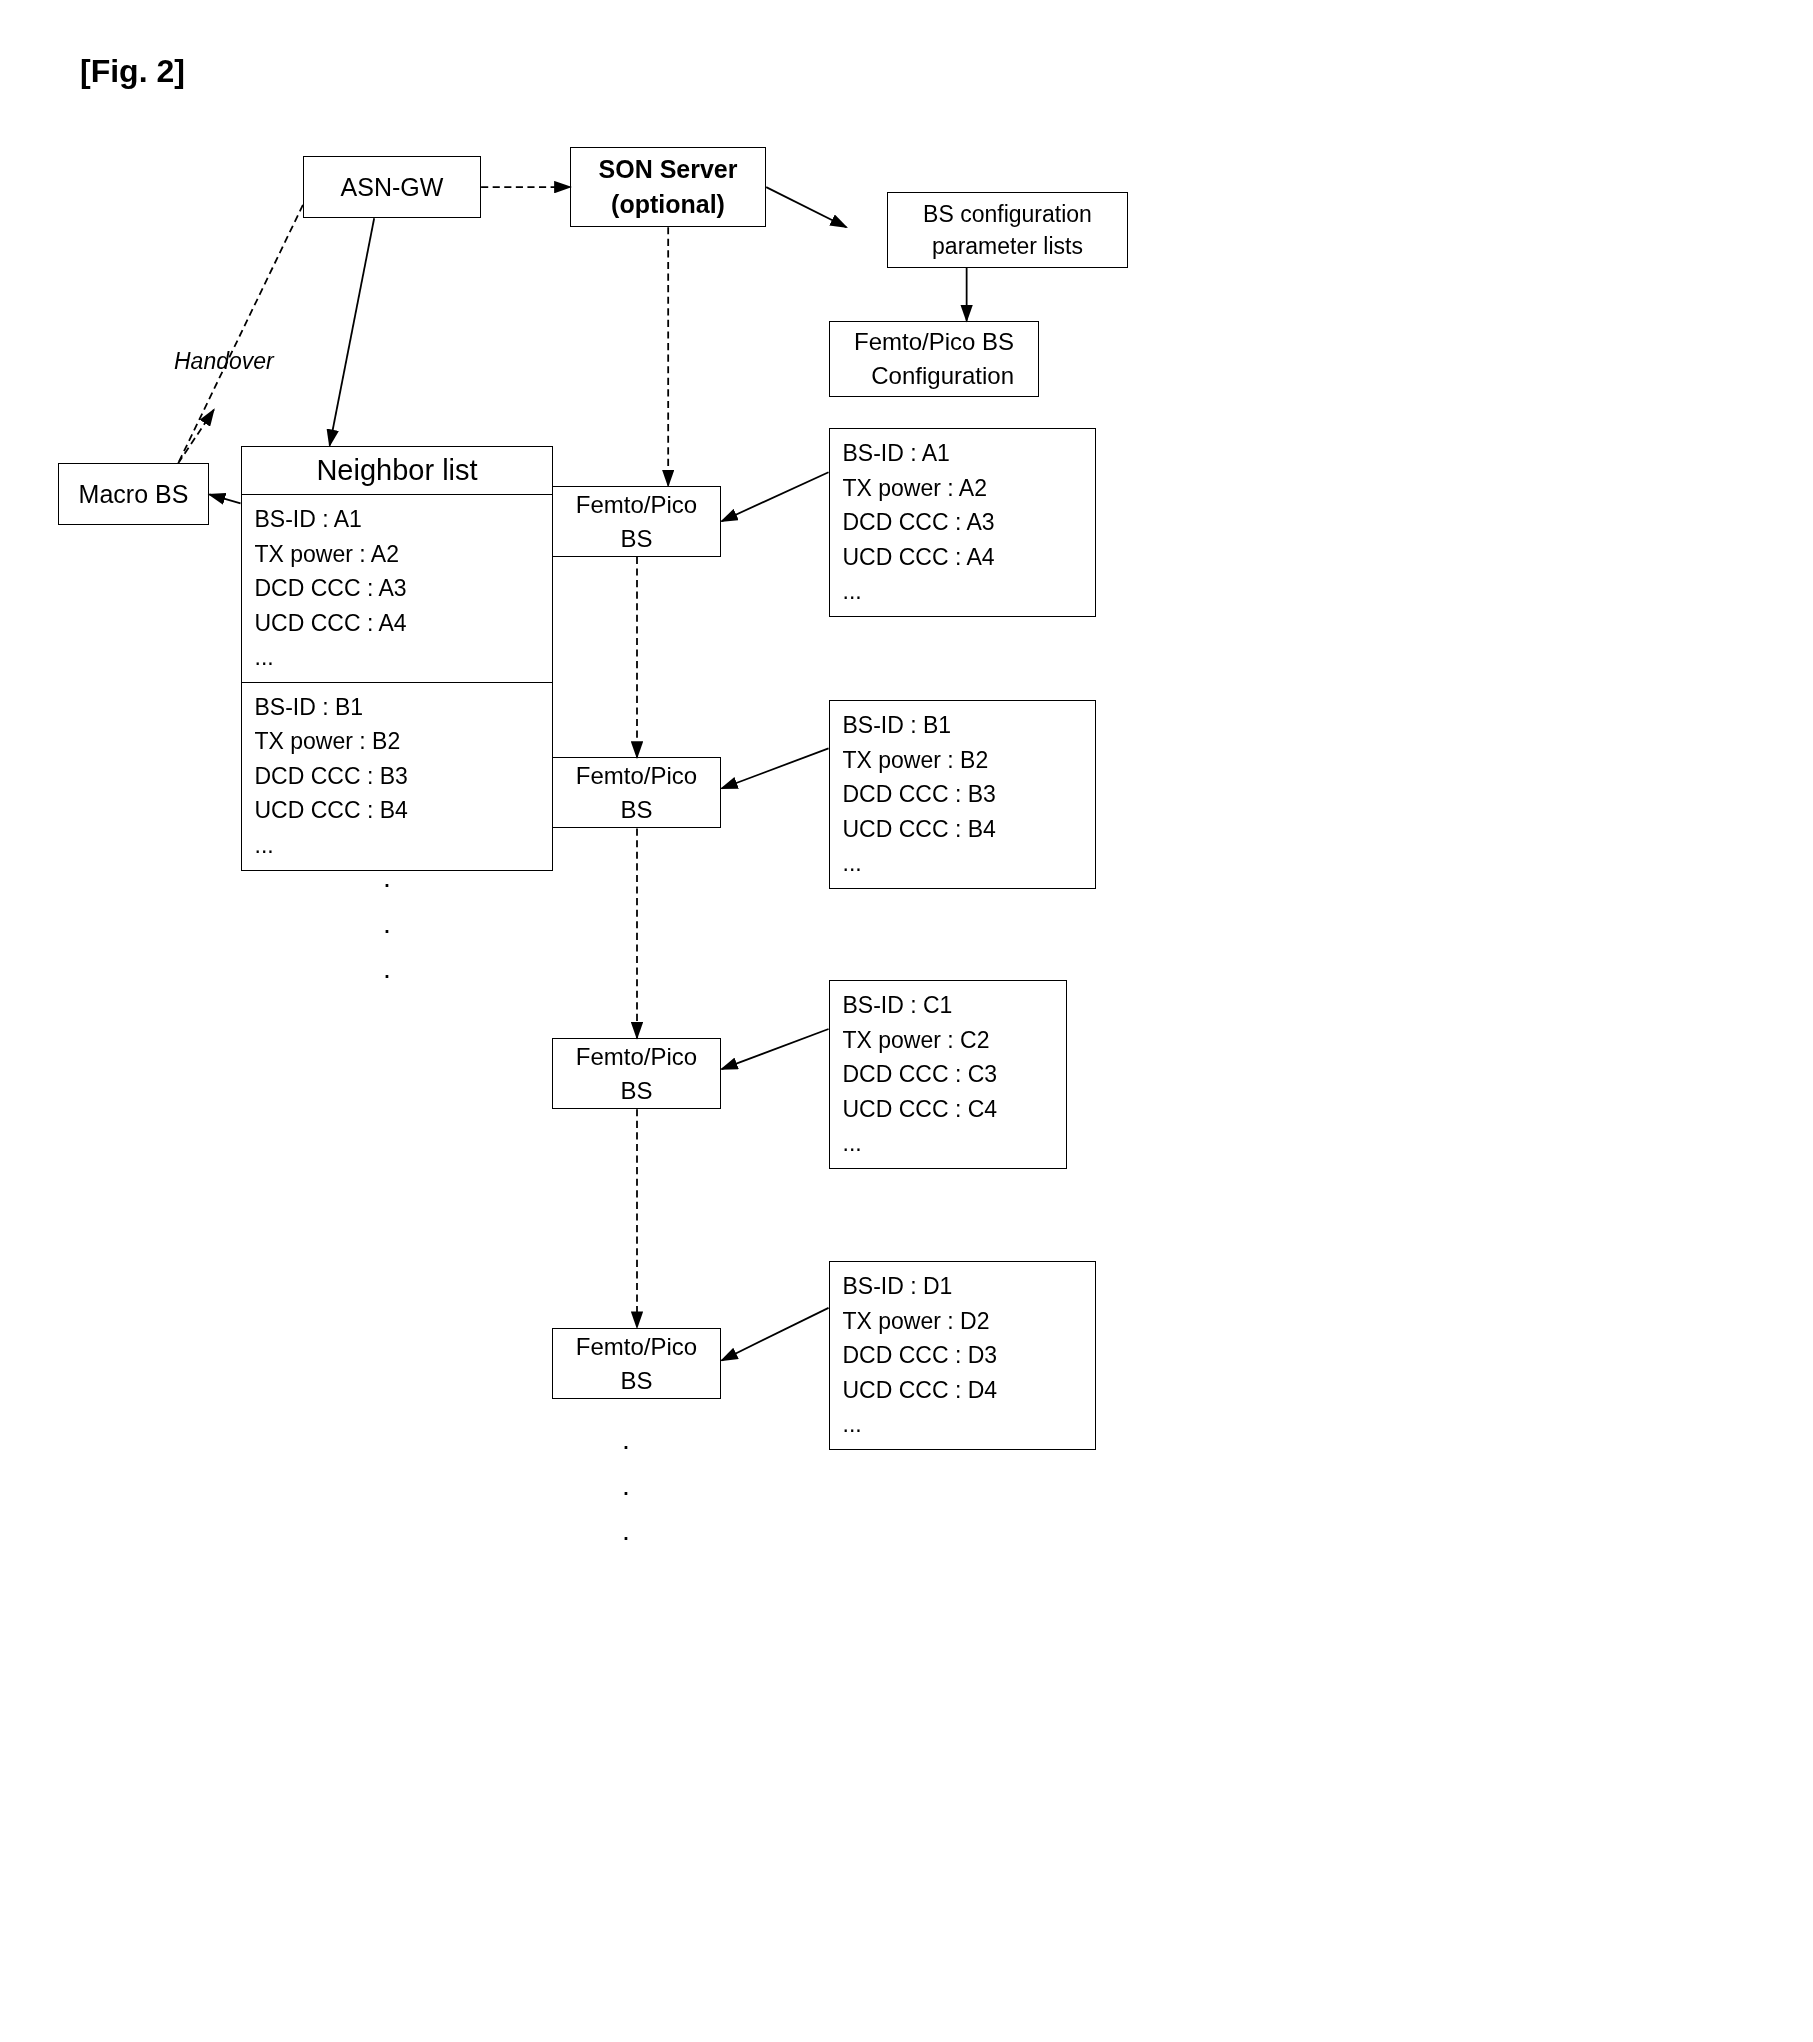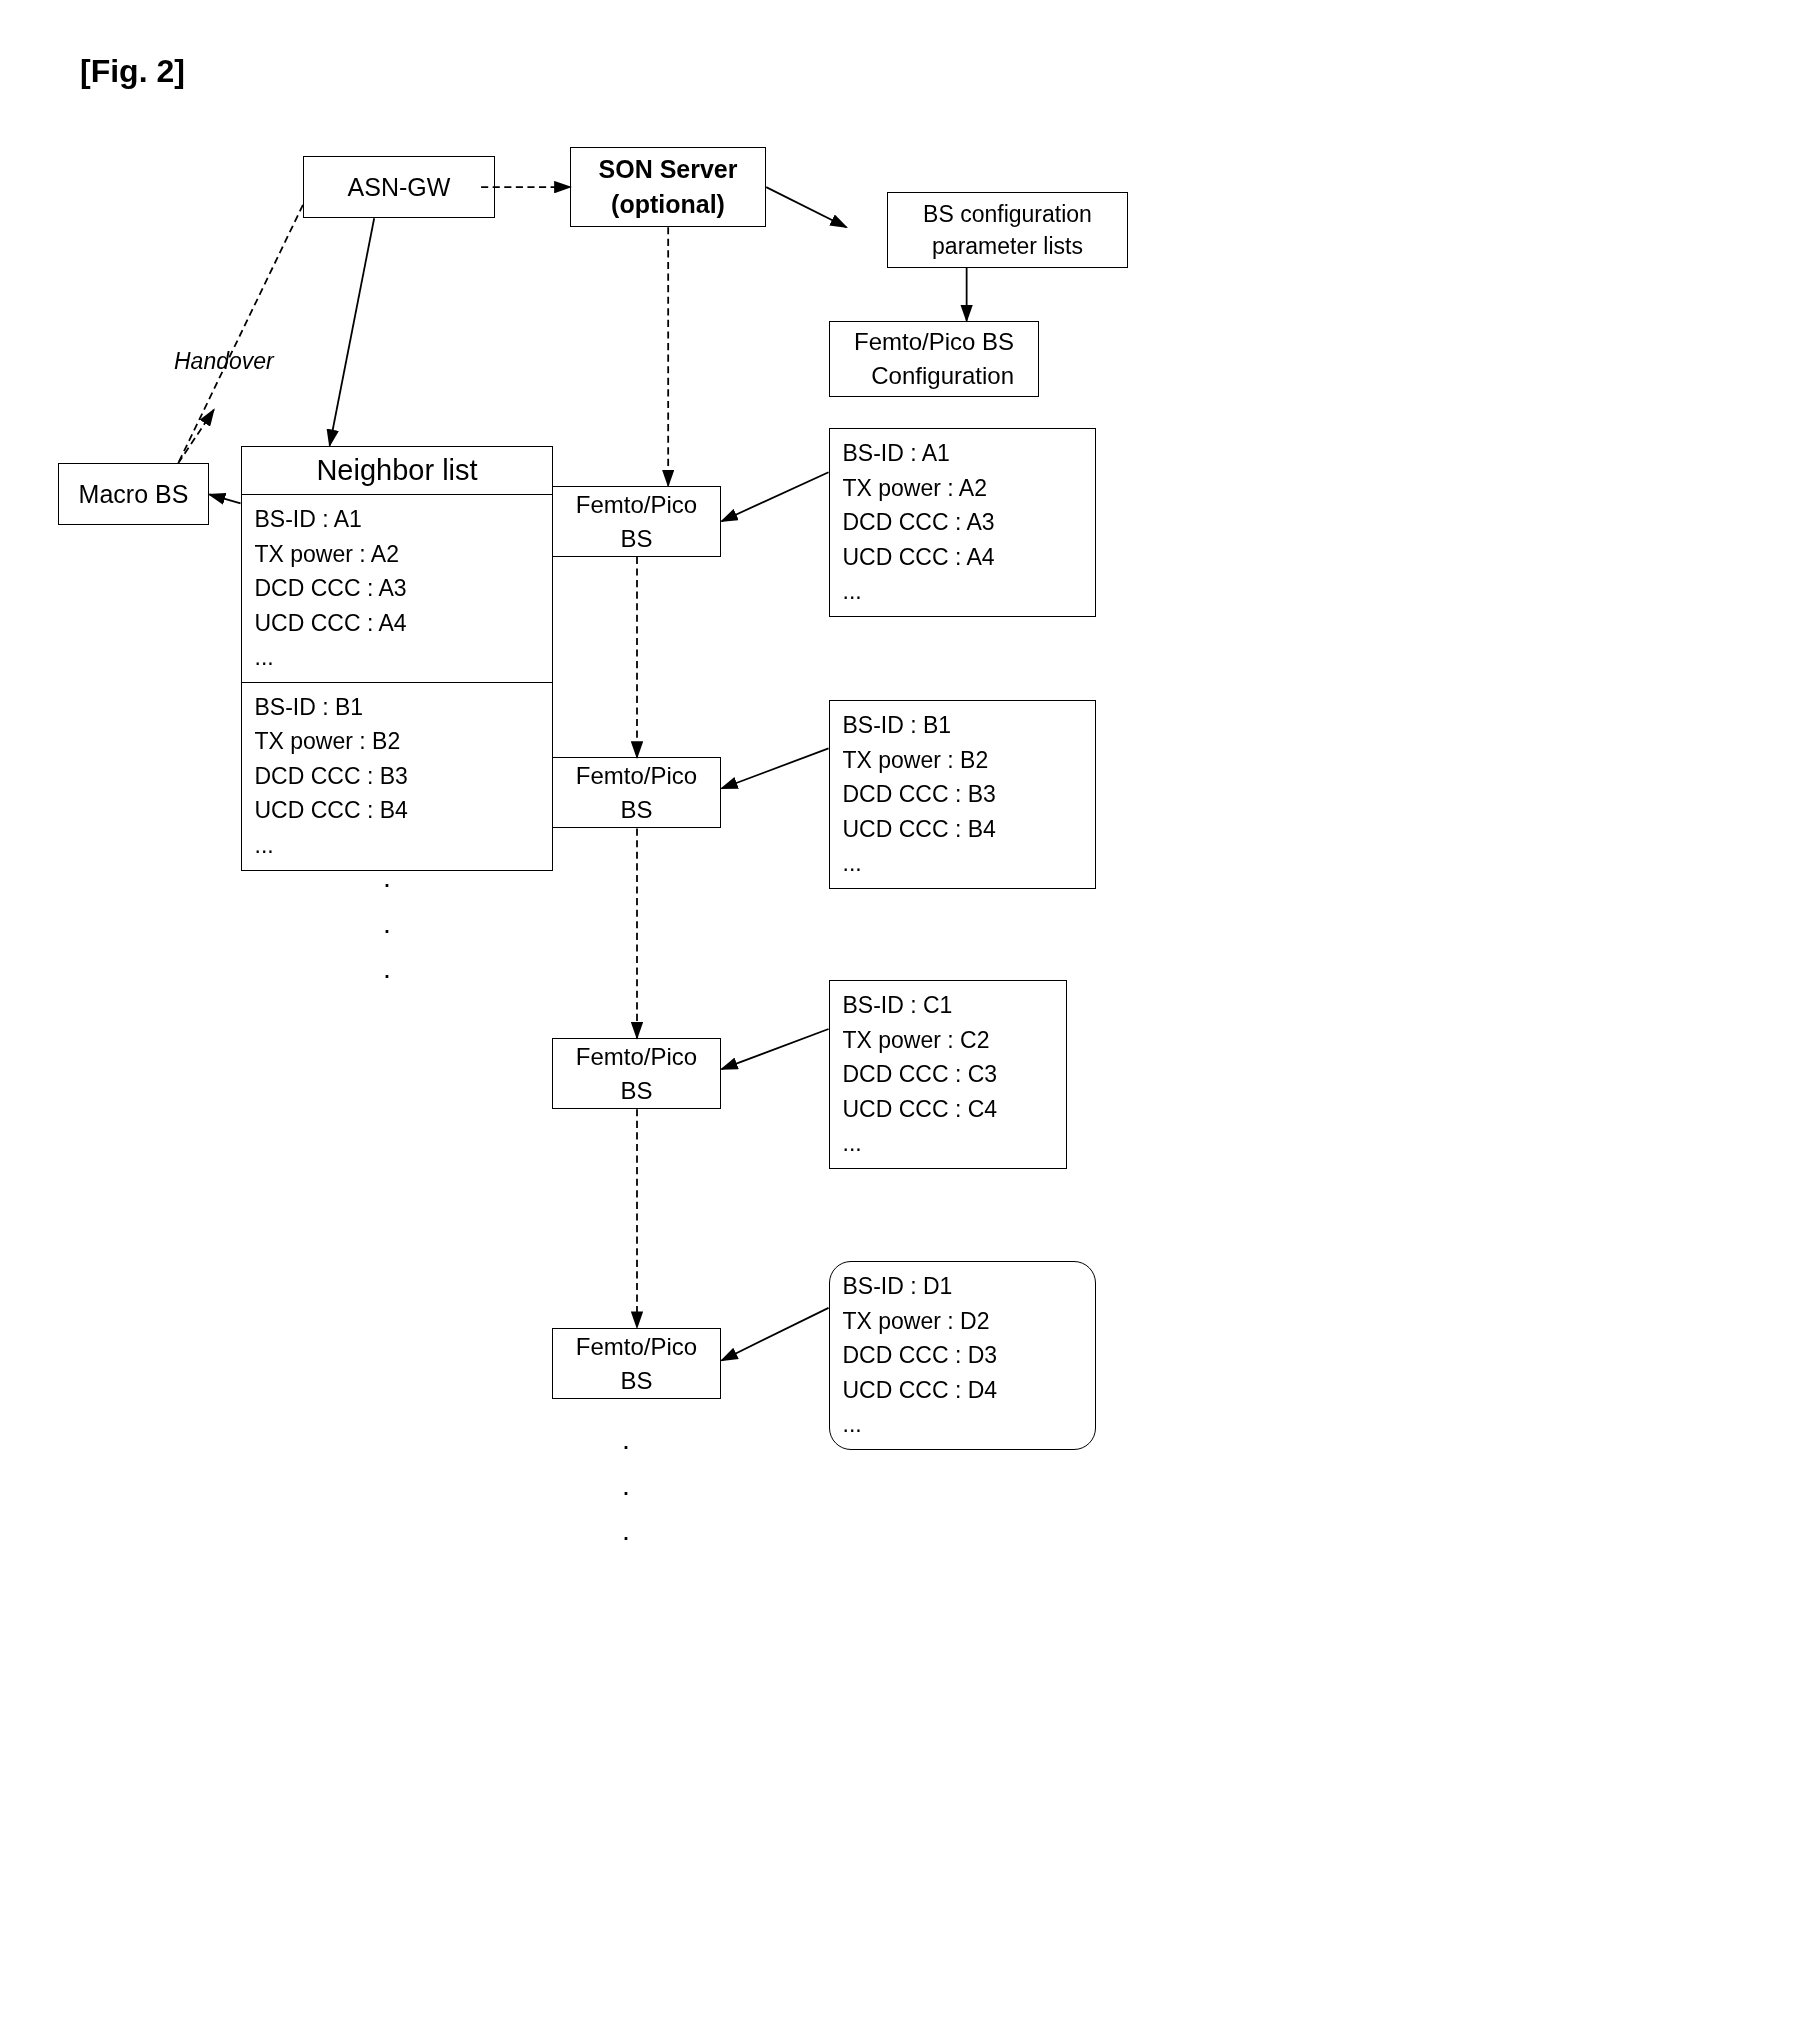--- a/index.html
+++ b/index.html
@@ -59,21 +59,21 @@
       width: 1813px;
       height: 2042px;
       pointer-events: none;
     }
   </style>
 </head>
 <body>
 
 <div class="fig-label">[Fig. 2]</div>
 
-<div class="box" style="left:303px; top:156px; width:192px; height:62px; font-size:25px;align-items:center;">
+<div class="box" style="left:303px; top:156px; width:178px; height:62px; font-size:25px;align-items:center;">
   <span>ASN-GW</span>
 </div>
 
 <div class="box" style="left:570px; top:147px; width:196px; height:80px; font-size:25px; text-align:center; line-height:1.4;font-weight:bold;">
   <span>SON Server<br>(optional)</span>
 </div>
 
 <div class="box" style="left:887px; top:192px; width:241px; height:76px; font-size:23px; text-align:center; line-height:1.4;">
   <span>BS configuration<br>parameter lists</span>
 </div>
@@ -155,21 +155,21 @@
 <div class="box-multi" style="left:829px; top:980px; width:238px;">
   <div class="box-section">
     <p>BS-ID      : C1</p>
     <p>TX power  : C2</p>
     <p>DCD CCC : C3</p>
     <p>UCD CCC : C4</p>
     <p>...</p>
   </div>
 </div>
 
-<div class="box-multi" style="left:829px; top:1261px; width:267px;border-radius:22px;">
+<div class="box-multi" style="left:829px; top:1261px; width:267px;">
   <div class="box-section">
     <p>BS-ID      : D1</p>
     <p>TX power  : D2</p>
     <p>DCD CCC : D3</p>
     <p>UCD CCC : D4</p>
     <p>...</p>
   </div>
 </div>
 
 <svg class="diagram-svg" xmlns="http://www.w3.org/2000/svg" viewBox="0 0 2035 2292" width="1813" height="2042">

